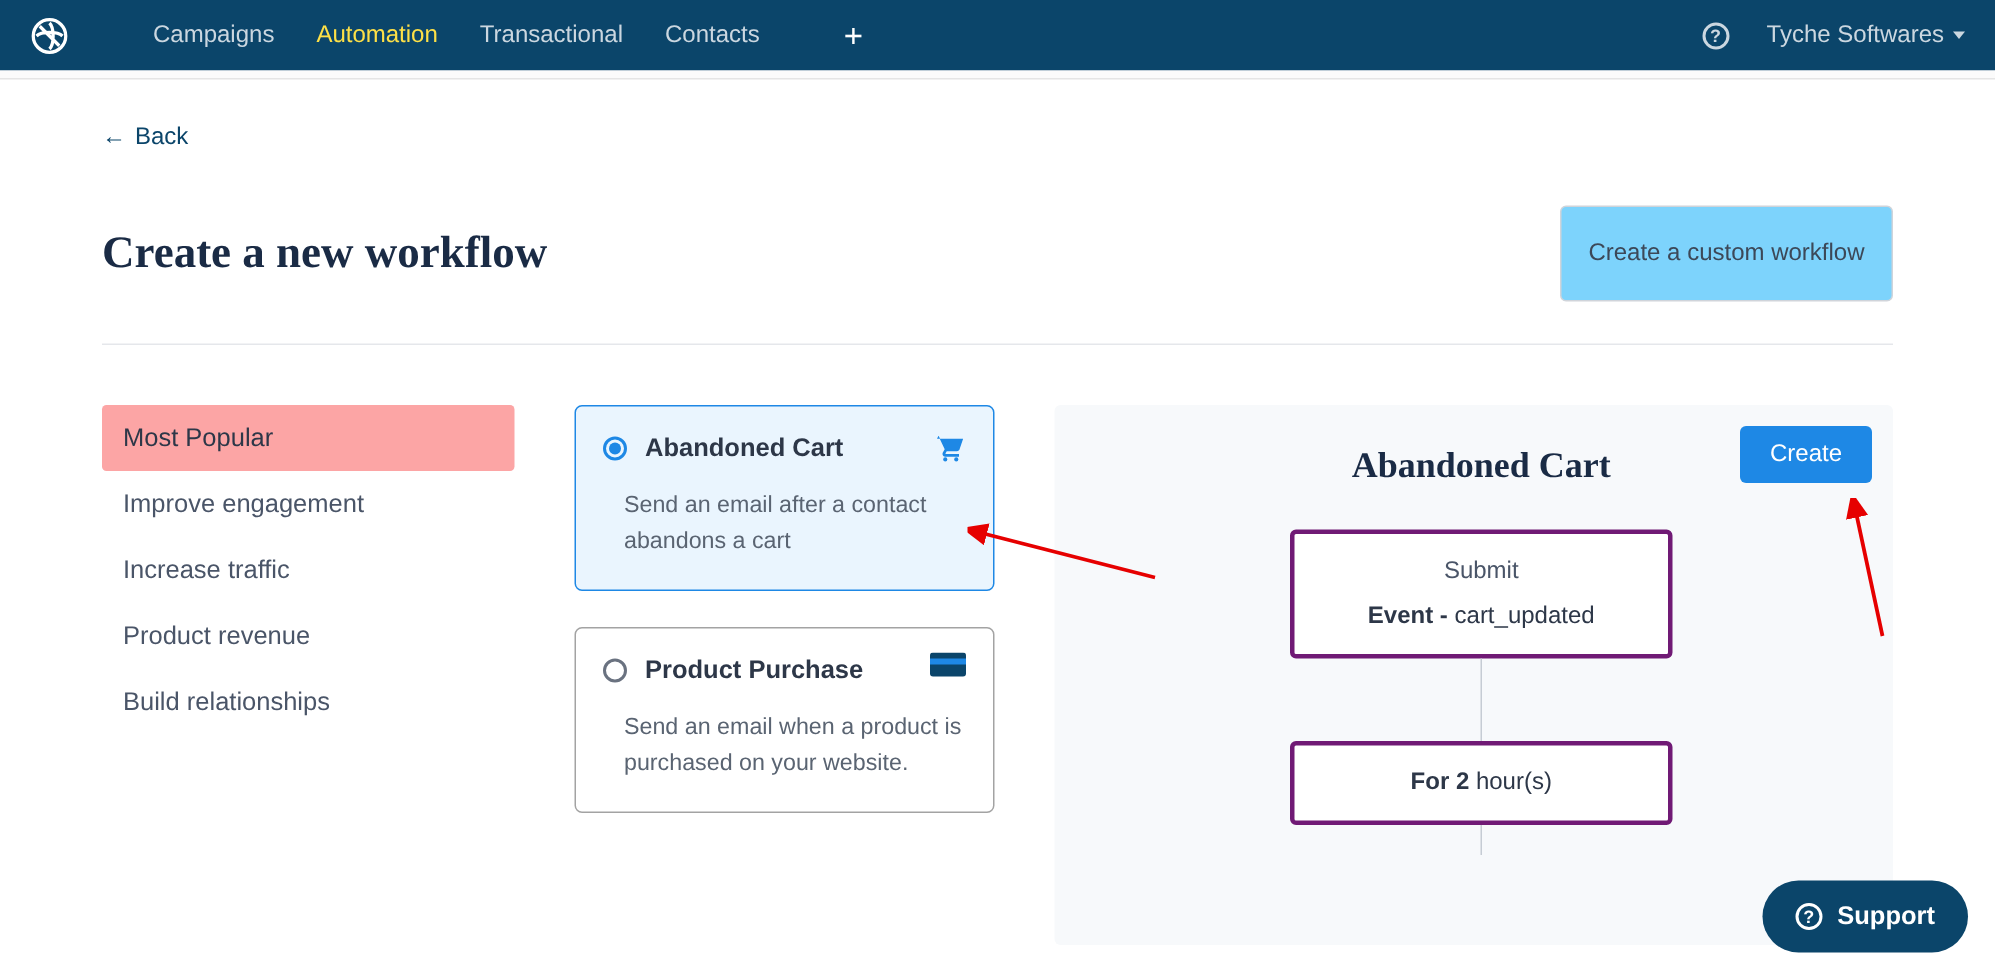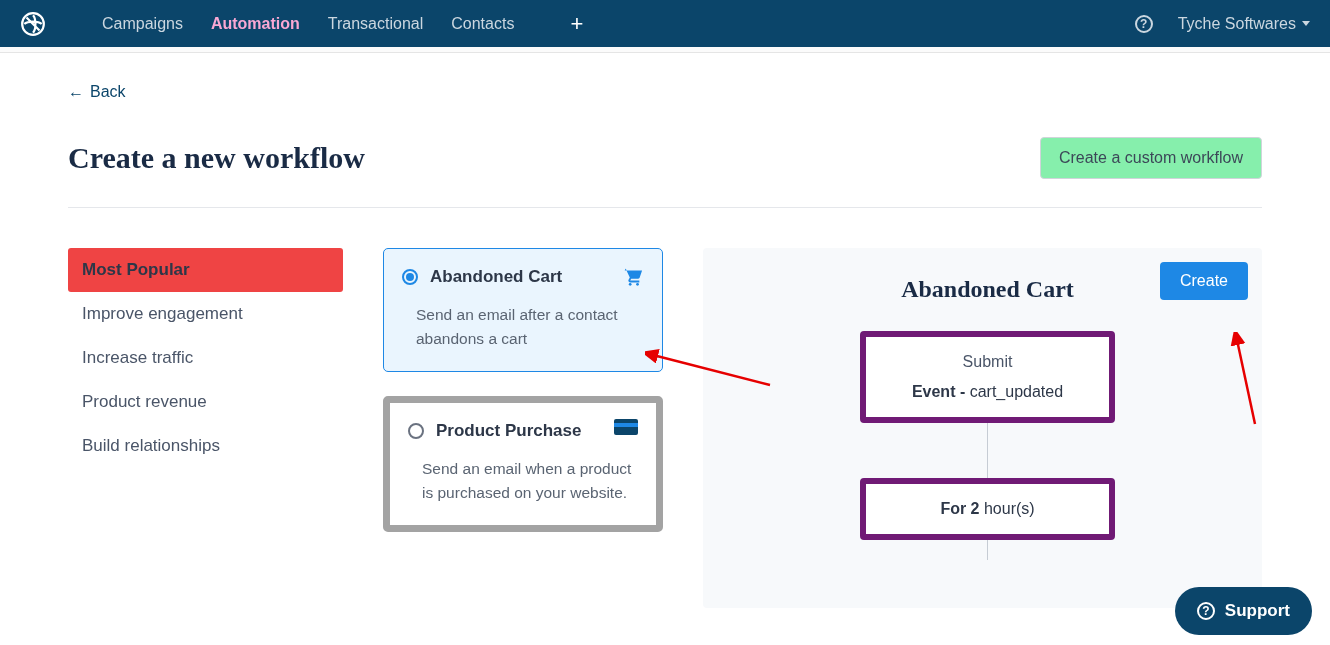--- a/index.html
+++ b/index.html
@@ -1,52 +1,52 @@
 <!DOCTYPE html>
 <html><head>
 <meta charset="utf-8">
 <style>
   *{box-sizing:border-box;margin:0;padding:0;font-family:Arial,Helvetica,sans-serif;}
   body{background:#fff;color:#1e2a3a;width:1330px;height:645px;overflow:hidden;position:relative;}
   .topbar{background:#0b456a;height:47px;display:flex;align-items:center;padding:0 20px;color:#cbd7e0;}
   .logo{width:26px;height:26px;display:flex;align-items:center;justify-content:center;margin-right:25px;}
   .nav{display:flex;gap:28px;align-items:center;margin-left:31px;}
   .nav-item{color:#cbd7e0;font-size:16px;cursor:pointer;}
-  .nav-item.active{color:#f9a8d4;font-weight:bold;}
+  .nav-item.active{color:#fde047;font-weight:normal;}
   .plus-btn{color:#fff;font-size:22px;margin-left:28px;cursor:pointer;}
   .top-right{margin-left:auto;display:flex;align-items:center;gap:25px;}
   .help-icon{width:18px;height:18px;border:2px solid #cbd7e0;border-radius:50%;display:flex;align-items:center;justify-content:center;font-size:12px;color:#cbd7e0;font-weight:bold;cursor:pointer;}
   .account{color:#cbd7e0;font-size:16px;cursor:pointer;display:flex;align-items:center;gap:6px;}
   .account::after{content:"";border-left:4px solid transparent;border-right:4px solid transparent;border-top:5px solid #cbd7e0;}
   .divider{height:6px;background:#fbfbfb;border-bottom:1px solid #e5e5e5;}
   .content{padding:30px 68px;}
   .back-link{color:#0b456a;font-size:16px;cursor:pointer;display:inline-flex;align-items:center;gap:6px;}
   .page-head{display:flex;align-items:center;justify-content:space-between;margin-top:36px;gap:32px;}
   .page-title{font-family:Georgia,serif;font-size:30px;font-weight:bold;color:#1a2b45;}
-  .custom-btn{border:1px solid #d0d4da;background:#86efac;border-radius:4px;padding:11px 18px;font-size:16px;color:#3c4858;cursor:pointer;}
+  .custom-btn{border:1px solid #d0d4da;background:#7dd3fc;border-radius:4px;padding:22px 18px;font-size:16px;color:#3c4858;cursor:pointer;}
   .hr{border:none;border-top:1px solid #e5e7eb;margin-top:28px;}
   .layout{display:flex;gap:40px;margin-top:40px;}
   .sidebar{width:275px;}
   .side-item{padding:12px 14px;font-size:17px;color:#4a5568;cursor:pointer;border-radius:3px;}
-  .side-item.active{background:#ef4444;font-weight:bold;color:#2d3748;}
+  .side-item.active{background:#fca5a5;font-weight:normal;color:#2d3748;}
   .cards{width:280px;display:flex;flex-direction:column;gap:24px;}
-  .card{border:7px solid #a3a3a3;border-radius:5px;padding:18px 18px 20px;cursor:pointer;}
+  .card{border:1px solid #a3a3a3;border-radius:5px;padding:18px 18px 20px;cursor:pointer;}
   .card.selected{border:1.5px solid #1e88e5;background:#eaf5fe;}
   .card-top{display:flex;align-items:center;gap:12px;position:relative;}
   .radio{width:16px;height:16px;border:2px solid #6a7280;border-radius:50%;flex-shrink:0;position:relative;}
   .card.selected .radio{border-color:#1e88e5;}
   .card.selected .radio::after{content:"";position:absolute;top:2px;left:2px;width:8px;height:8px;background:#1e88e5;border-radius:50%;}
   .card-title{font-size:17px;font-weight:bold;color:#2d3748;}
   .card-icon{position:absolute;right:0;top:-2px;}
   .card-desc{margin-top:16px;font-size:15.5px;color:#5a6472;line-height:1.55;margin-left:14px;}
   .preview{flex:1;background:#f7f9fb;border-radius:4px;padding:28px 28px 28px 38px;min-height:360px;position:relative;}
   .preview-title{font-family:Georgia,serif;font-size:24px;font-weight:bold;color:#1a2b45;margin:0 auto;}
   .create-btn{position:absolute;top:14px;right:14px;background:#1e88e5;color:#fff;border:none;border-radius:4px;padding:10px 20px;font-size:16px;cursor:pointer;}
   .flow{display:flex;flex-direction:column;align-items:center;}
-  .node{background:#fff;border:6px solid #701a75;border-radius:4px;width:255px;padding:16px;text-align:center;}
+  .node{background:#fff;border:3px solid #701a75;border-radius:4px;width:255px;padding:16px;text-align:center;}
   .node-title{font-size:16px;color:#4a5568;margin-bottom:12px;}
   .node-sub{font-size:16px;color:#2d3748;}
   .node-sub b{font-weight:bold;}
   .connector{width:1px;height:55px;background:#c6ccd4;}
   .support-btn{position:absolute;bottom:10px;right:18px;background:#0b456a;color:#fff;border-radius:30px;padding:14px 22px;display:flex;align-items:center;gap:10px;font-size:17px;font-weight:bold;cursor:pointer;}
   .support-q{width:18px;height:18px;border:2px solid #fff;border-radius:50%;display:flex;align-items:center;justify-content:center;font-size:12px;}
   .arrow{position:absolute;pointer-events:none;}
 </style>
 </head>
 <body>

